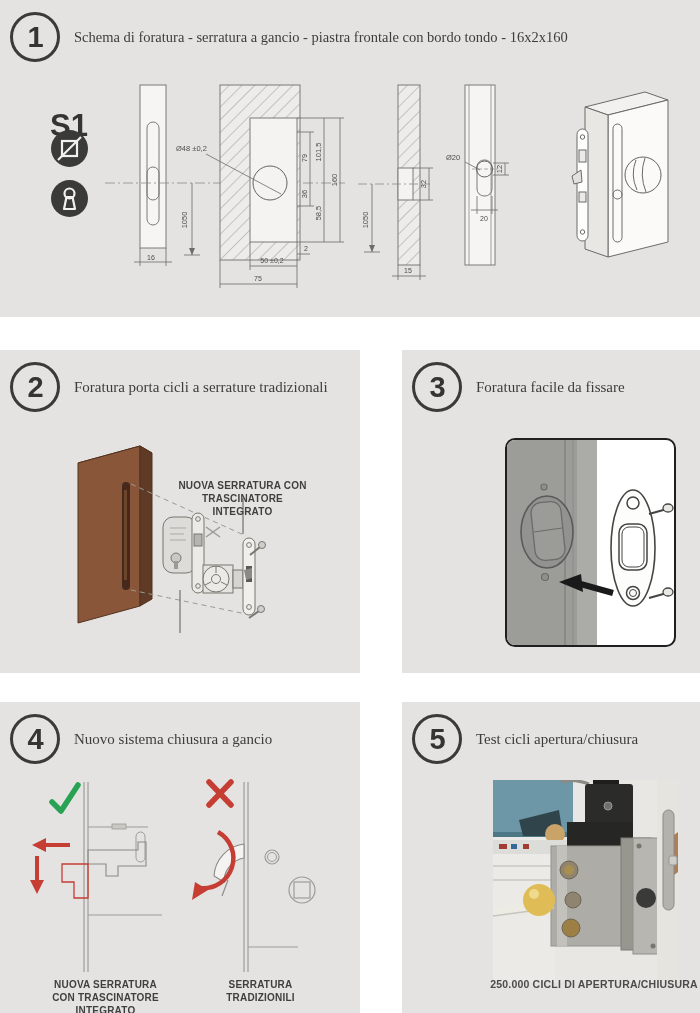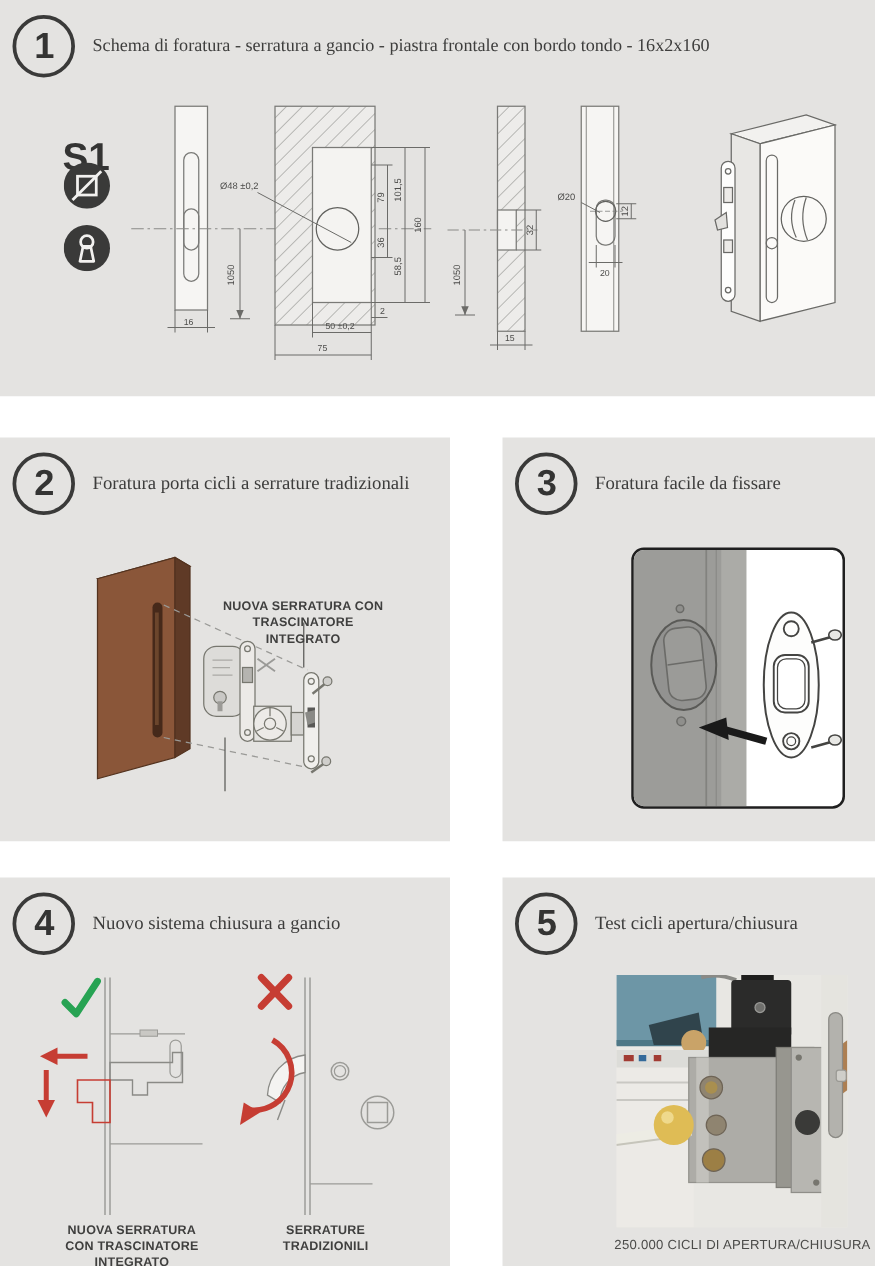--- a/index.html
+++ b/index.html
@@ -30,22 +30,22 @@
   .dim{font-size:7.5px;}
   .dim-s{font-size:7px;}
 
   .diagram-label{position:absolute;font-weight:700;font-size:10px;color:#3f3f3e;text-align:center;
                  white-space:pre-line;line-height:1.32;letter-spacing:.2px;}
 
   .p3-image{position:absolute;left:103px;top:88px;width:167px;height:205px;background:#ffffff;
             border:2.5px solid #1f1f1f;border-radius:10px;overflow:hidden;}
 
   .photo{position:absolute;left:91px;top:78px;width:185px;height:202px;background:#e8e7e3;overflow:hidden;}
-  .photo-caption{position:absolute;left:86px;top:288px;width:212px;text-align:center;
-                 font-size:10.5px;font-weight:400;color:#4b4b49;letter-spacing:.2px;}
+  .photo-caption{position:absolute;left:86px;top:276px;width:212px;text-align:center;
+                 font-size:10.5px;font-weight:700;color:#4b4b49;letter-spacing:.2px;}
 </style>
 </head>
 <body>
 
 <div class="page">
 
   <div class="panel" id="panel1">
     <div class="panel-header">
       <div class="num-badge">1</div>
       <div class="panel-title">Schema di foratura - serratura a gancio - piastra frontale con bordo tondo - 16x2x160</div>
@@ -344,21 +344,21 @@
       </g>
       <g>
         <path d="M218 60 A30 30 0 0 1 200 116" fill="none" stroke="#c63d33" stroke-width="4.5"></path>
         <polygon points="192,128 195,110 208,118" fill="#c63d33"></polygon>
       </g>
     </svg>
 
     <div class="diagram-label" style="left:33px;top:276px;width:145px;">NUOVA SERRATURA
 CON TRASCINATORE
 INTEGRATO</div>
-    <div class="diagram-label" style="left:188px;top:276px;width:145px;">SERRATURE
+    <div class="diagram-label" style="left:188px;top:276px;width:145px;">SERRATURA
 TRADIZIONILI</div>
   </div>
 
   <div class="panel" id="panel5">
     <div class="panel-header">
       <div class="num-badge">5</div>
       <div class="panel-title">Test cicli apertura/chiusura</div>
     </div>
 
     <div class="photo">

